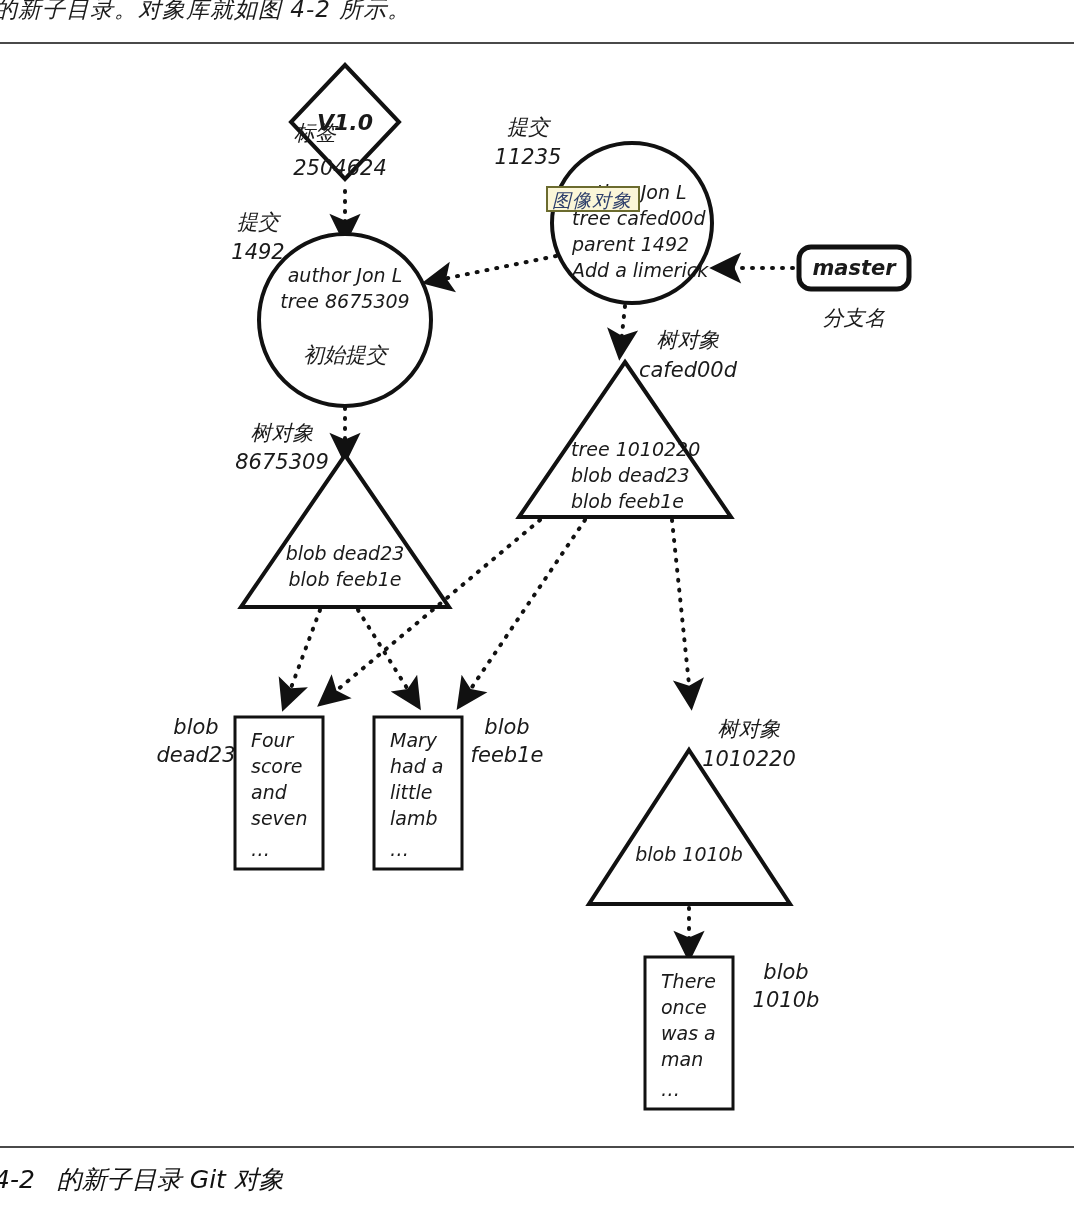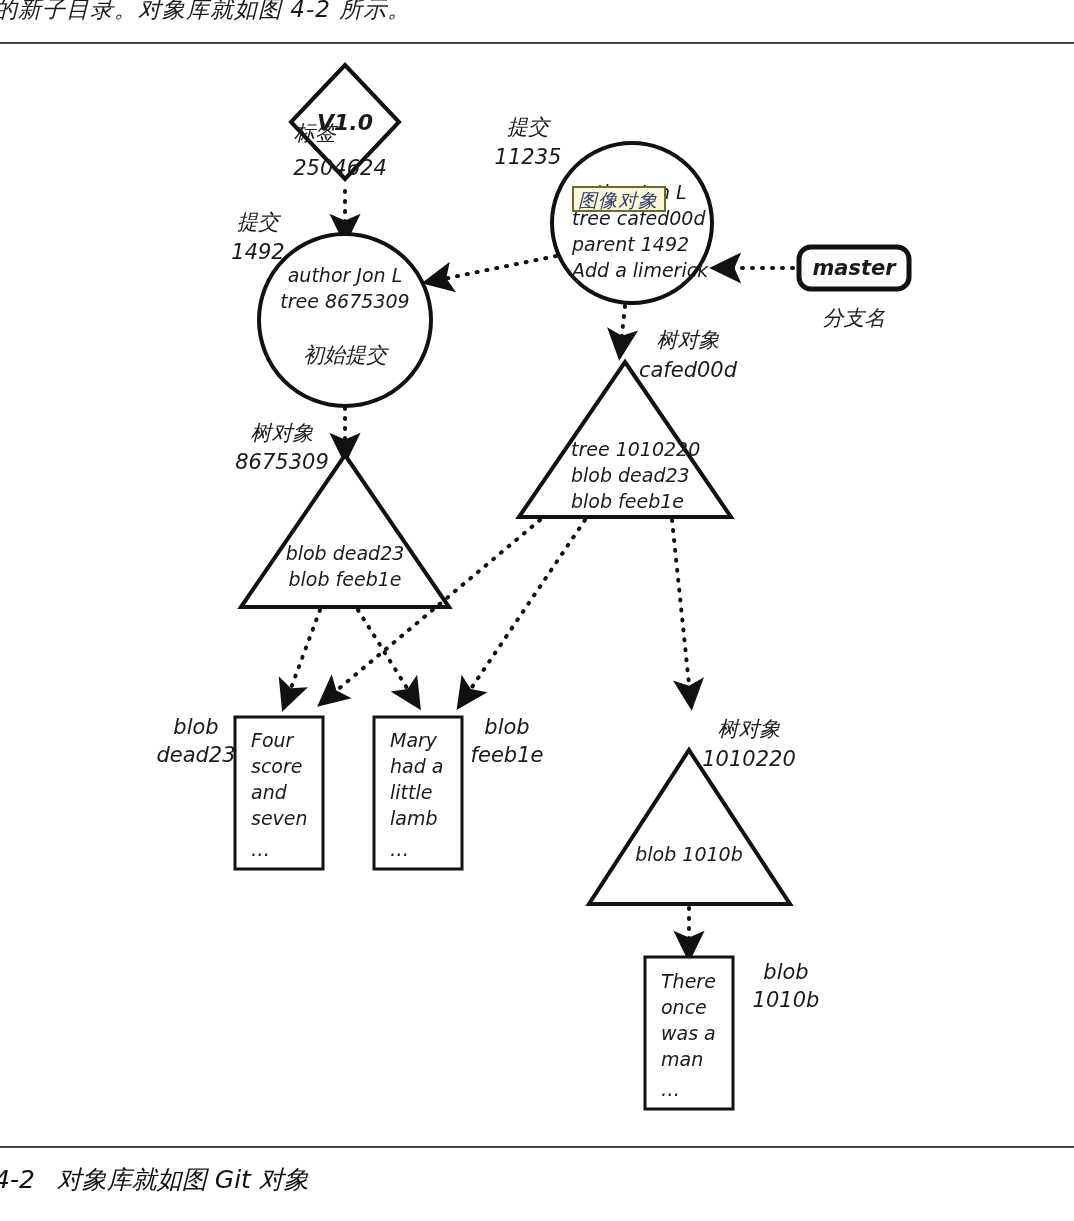--- a/index.html
+++ b/index.html
@@ -53,21 +53,20 @@
   .anno{
     position:absolute;
     border:2px solid #6b6b2e;
     background:#fbf6d8;
     color:#2e3f6b;
     font-family:"DejaVu Sans","Liberation Sans",sans-serif;
     font-size:19px;line-height:1;
     padding:3px 4px 4px 4px;
     letter-spacing:1px;
     box-sizing:border-box;
-    margin-left:26px;
   }
 </style>
 </head>
 <body>
 
 <div class="page">
 
   <div class="body-text">的新子目录。对象库就如图 4-2 所示。</div>
 
   <div class="rule top"></div>
@@ -185,16 +184,16 @@
       <text class="t t-node" x="661" y="1022">man</text>
       <text class="t t-node" x="661" y="1052">…</text>
     </g>
     <text class="t t-label" x="786" y="935" text-anchor="middle">blob</text>
     <text class="t t-label" x="786" y="963" text-anchor="middle">1010b</text>
   </svg>
 
   <div class="anno" style="left:546px;top:186px;width:94px;height:26px;">图像对象</div>
 
   <div class="caption">
-    <span class="num">4-2</span><span>对象库就如图 Git 对象</span>
+    <span class="num">4-2</span><span>的新子目录 Git 对象</span>
   </div>
 
 </div>
 
 </body></html>

